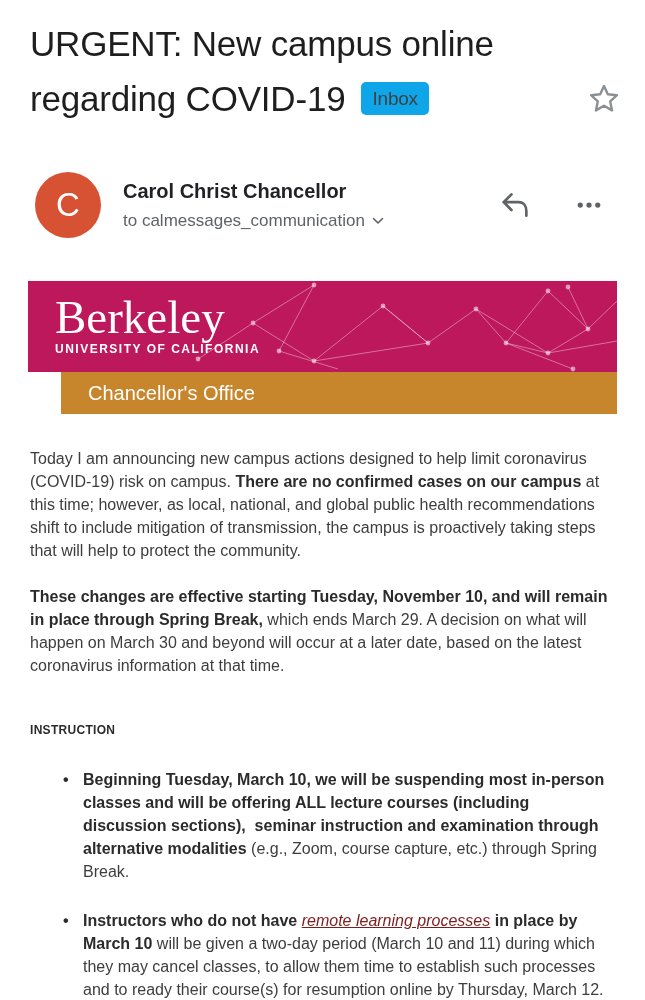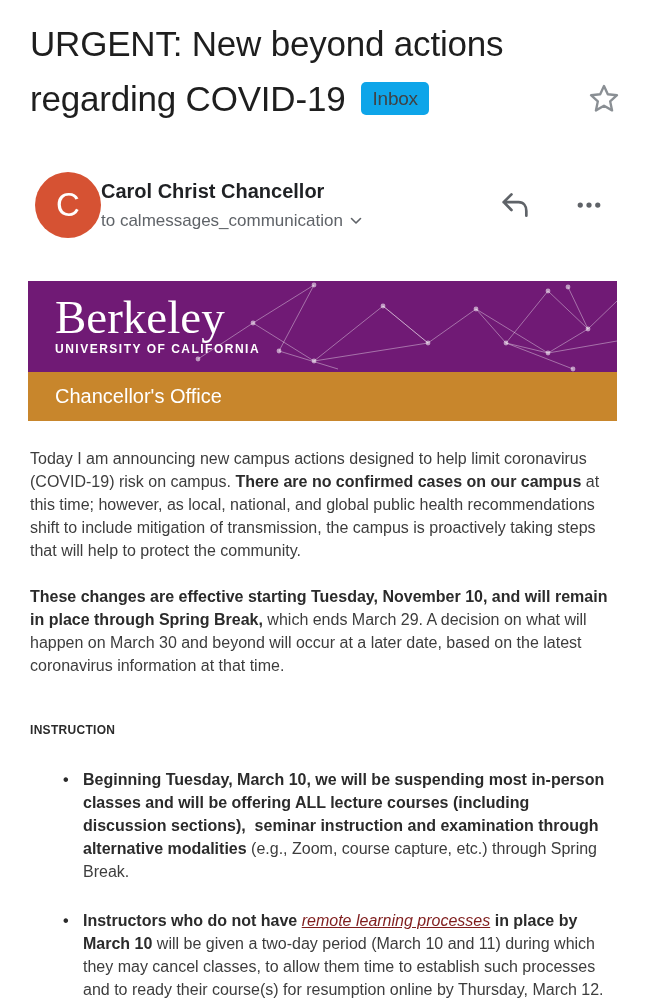--- a/index.html
+++ b/index.html
@@ -10,54 +10,54 @@
   .subject-wrap{position:relative;padding:16px 80px 0 30px;}
   .subject{font-size:35px;line-height:55px;font-weight:400;color:#1e1e1e;letter-spacing:-0.2px;}
   .inbox-badge{display:inline-block;font-size:19px;line-height:25px;background:#0ea5e9;color:#3f4245;
     border-radius:5px;padding:4px 11px;margin-left:16px;vertical-align:middle;position:relative;top:-3px;}
   .star-btn{position:absolute;top:80px;right:22px;width:38px;height:38px;border:none;background:transparent;padding:0;cursor:pointer;}
 
   
   .sender-row{display:flex;align-items:center;margin:46px 28px 0 35px;}
   .avatar{width:66px;height:66px;border-radius:50%;color:#fff;font-size:33px;
     display:flex;align-items:center;justify-content:center;flex:0 0 66px;cursor:pointer;}
-  .sender-meta{flex:1;min-width:0;}
+  .sender-meta{margin-left:22px;flex:1;min-width:0;}
   .sender-name{font-size:20px;font-weight:bold;color:#1f2124;}
   .to-line{font-size:17px;color:#5f6368;margin-top:8px;display:flex;align-items:center;gap:7px;cursor:pointer;}
   .actions{display:flex;align-items:center;gap:34px;padding-right:8px;}
   .icon-btn{border:none;background:transparent;padding:0;cursor:pointer;width:40px;height:40px;
     display:flex;align-items:center;justify-content:center;}
 
   
   .banner{position:relative;margin:43px 28px 0 28px;width:589px;height:140px;}
   .banner-blue{position:relative;height:91px;overflow:hidden;}
   .net{position:absolute;top:0;left:0;}
   .wordmark{position:absolute;left:27px;top:12px;color:#ffffff;}
   .wordmark-main{font-family:"Liberation Serif","DejaVu Serif",serif;font-size:47px;line-height:48px;font-weight:400;}
   .wordmark-sub{font-size:12px;letter-spacing:1.5px;font-weight:bold;margin-top:1px;}
-  .banner-gold{height:49px;display:flex;align-items:center;}
+  .banner-gold{height:42px;display:flex;align-items:center;margin-left:33px;}
   .gold-label{color:#ffffff;font-size:20px;margin-left:27px;}
 
   
   .email-body{padding:26px 30px 0 30px;font-size:16px;line-height:23px;color:#3d3d3d;}
   .email-body p{margin:0 0 23px 0;width:587px;}
   .b{font-weight:bold;color:#2b2b2b;}
   .lnk{color:#7f1d1d;text-decoration:underline;cursor:pointer;font-style:italic;}
   .section-heading{font-size:12px;font-weight:bold;color:#2b2b2b;margin:42px 0 0 0;letter-spacing:0.3px;}
   ul.bullets{list-style:none;margin:26px 0 0 0;padding:0 0 0 53px;width:522px;}
   ul.bullets li{position:relative;margin:0 0 26px 0;}
   ul.bullets li::before{content:"\2022";position:absolute;left:-20px;top:0;color:#2b2b2b;font-weight:bold;}
 </style>
 </head>
 <body>
 
 <div class="page">
 
   <div class="subject-wrap">
-    <div class="subject"><span>URGENT: New beyond actions</span><br><span>regarding COVID-19</span><span class="inbox-badge">Inbox</span></div>
+    <div class="subject"><span>URGENT: New campus online</span><br><span>regarding COVID-19</span><span class="inbox-badge">Inbox</span></div>
     <button class="star-btn">
       <svg width="38" height="38" viewBox="0 0 24 24">
         <path d="M12 3.8 L14.4 9.0 L20.2 9.6 L15.9 13.5 L17.1 19.2 L12 16.3 L6.9 19.2 L8.1 13.5 L3.8 9.6 L9.6 9.0 Z" fill="none" stroke="#8a8f94" stroke-width="1.5" stroke-linejoin="round"></path>
       </svg>
     </button>
   </div>
 
   <div class="sender-row">
     <div class="avatar" style="background-color: rgb(214, 82, 51);">C</div>
     <div class="sender-meta">
@@ -79,21 +79,21 @@
         <svg width="30" height="30" viewBox="0 0 24 24">
           <circle cx="5" cy="12" r="2.1" fill="#5f6368"></circle>
           <circle cx="12" cy="12" r="2.1" fill="#5f6368"></circle>
           <circle cx="19" cy="12" r="2.1" fill="#5f6368"></circle>
         </svg>
       </button>
     </div>
   </div>
 
   <div class="banner">
-    <div class="banner-blue" style="background-color: #701a75;">
+    <div class="banner-blue" style="background-color: #be185d;">
       <svg class="net" width="589" height="91" viewBox="0 0 589 91">
         <g stroke="#ffffff" stroke-width="1" stroke-opacity="0.38" fill="none">
           <polyline points="170,78 225,42 286,4 251,70 310,88"></polyline>
           <polyline points="225,42 286,80 355,25 400,62 448,28 478,62 520,10"></polyline>
           <polyline points="286,80 400,62 355,25"></polyline>
           <polyline points="448,28 520,72 478,62 545,88"></polyline>
           <polyline points="520,10 560,48 520,72 589,60"></polyline>
           <polyline points="540,6 560,48 589,20"></polyline>
         </g>
         <g fill="#ffffff" fill-opacity="0.55">

